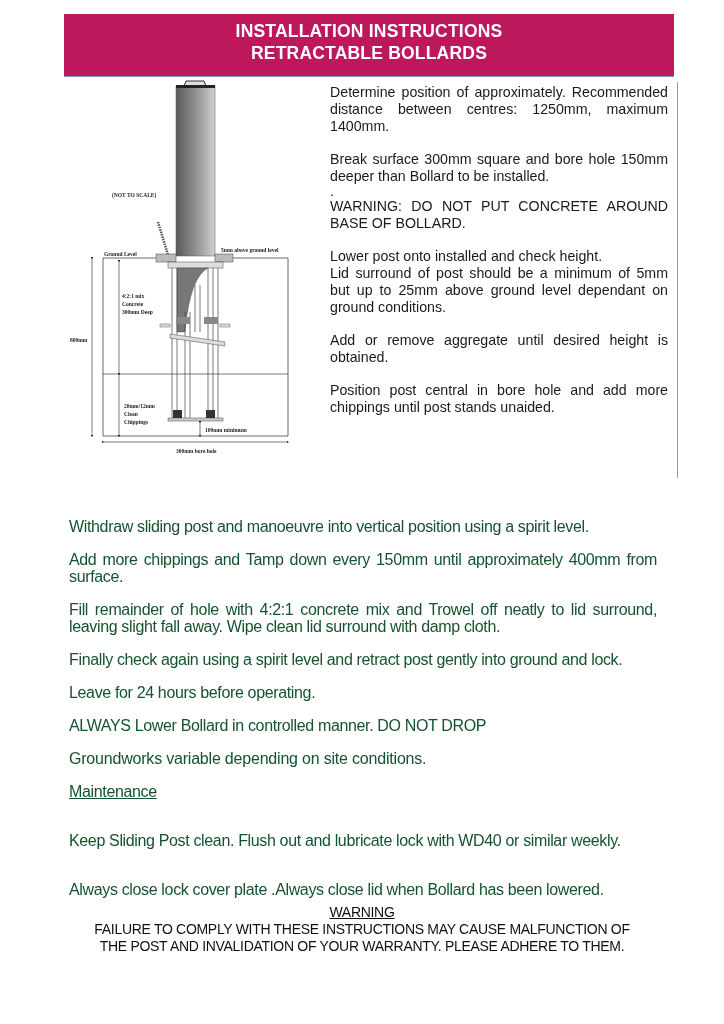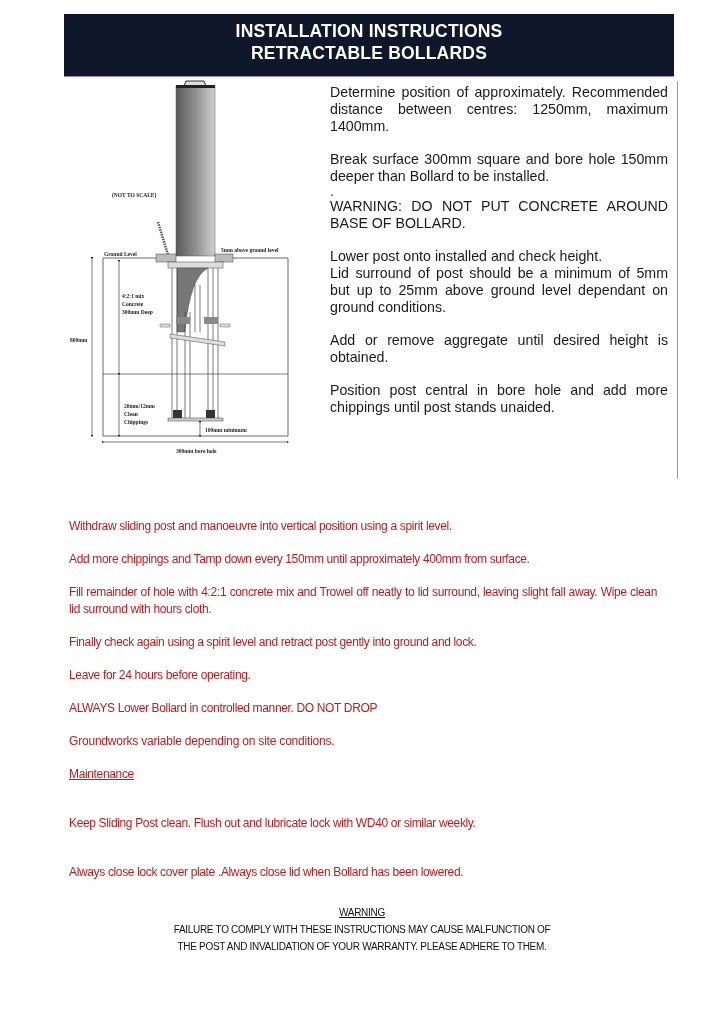--- a/index.html
+++ b/index.html
@@ -1,41 +1,41 @@
 <!DOCTYPE html>
 <html><head>
 <meta charset="utf-8">
 <style>
   html, body { margin: 0; padding: 0; background: #ffffff; }
   body { width: 724px; height: 1024px; position: relative; overflow: hidden;
          font-family: "Liberation Sans", sans-serif; color: #111; }
   .banner { position: absolute; left: 64px; top: 14px; width: 610px; height: 63px;
-            background: #0f172a; color: #fff; text-align: center; font-weight: bold;
+            background: #be185d; color: #fff; text-align: center; font-weight: bold;
             font-size: 17.5px; line-height: 22px; padding-top: 6px; box-sizing: border-box;
             border-bottom: 1px solid #8888dd; }
   .banner div { letter-spacing: 0.2px; }
 
   .diagram { position: absolute; left: 40px; top: 72px; width: 280px; height: 390px; }
   .diagram text { font-family: "Liberation Serif", serif; font-size: 5.5px; fill: #222; font-weight: bold; }
 
   .right-col { position: absolute; left: 330px; top: 84px; width: 338px;
                font-size: 14.2px; line-height: 17px; color: #1a1a1a; }
   .right-col p { margin: 0 0 16px 0; text-align: justify; text-align-last: left; }
   .right-col p.tight { margin-bottom: 0; }
   .right-col p.dot { margin: 0; line-height: 13px; }
   .vrule { position: absolute; left: 677px; top: 82px; width: 1px; height: 396px; background: #999; }
 
   .lower { position: absolute; left: 69px; top: 518px; width: 588px;
-           font-size: 12px; line-height: 17px; color: #b91c1c; letter-spacing: -0.35px; }
+           font-size: 16px; line-height: 17px; color: #14532d; letter-spacing: -0.35px; }
   .lower p { margin: 0 0 16px 0; text-align: justify; text-align-last: left; }
   .lower p.bold { font-weight: normal; letter-spacing: -0.2px; }
   .lower p.u { text-decoration: underline; }
   .lower p.nogap { margin-bottom: 0; margin-top: 32px; }
   .warning { position: absolute; left: 62px; top: 904px; width: 600px; text-align: center;
-             font-size: 10px; line-height: 17px; color: #111; letter-spacing: -0.3px; }
+             font-size: 14px; line-height: 17px; color: #111; letter-spacing: -0.3px; }
   .warning .wt { text-decoration: underline; }
 </style>
 </head>
 <body>
 
 <div class="banner">
   <div>INSTALLATION INSTRUCTIONS</div>
   <div>RETRACTABLE BOLLARDS</div>
 </div>
 
@@ -122,21 +122,21 @@
   <p class="tight">Lower post onto installed and check height.</p>
   <p>Lid surround of post should be a minimum of 5mm but up to 25mm above ground level dependant on ground conditions.</p>
   <p>Add or remove aggregate until desired height is obtained.</p>
   <p>Position post central in bore hole and add more chippings until post stands unaided.</p>
 </div>
 <div class="vrule"></div>
 
 <div class="lower">
   <p>Withdraw sliding post and manoeuvre into vertical position using a spirit level.</p>
   <p>Add more chippings and Tamp down every 150mm until approximately 400mm from surface.</p>
-  <p>Fill remainder of hole with 4:2:1 concrete mix and Trowel off neatly to lid surround, leaving slight fall away. Wipe clean lid surround with hours cloth.</p>
+  <p>Fill remainder of hole with 4:2:1 concrete mix and Trowel off neatly to lid surround, leaving slight fall away. Wipe clean lid surround with damp cloth.</p>
   <p>Finally check again using a spirit level and retract post gently into ground and lock.</p>
   <p>Leave for 24 hours before operating.</p>
   <p>ALWAYS Lower Bollard in controlled manner. DO NOT DROP</p>
   <p class="bold">Groundworks variable depending on site conditions.</p>
   <p class="u">Maintenance</p>
   <p class="nogap">Keep Sliding Post clean. Flush out and lubricate lock with WD40 or similar weekly.</p>
   <p class="nogap">Always close lock cover plate .Always close lid when Bollard has been lowered.</p>
 </div>
 
 <div class="warning">

